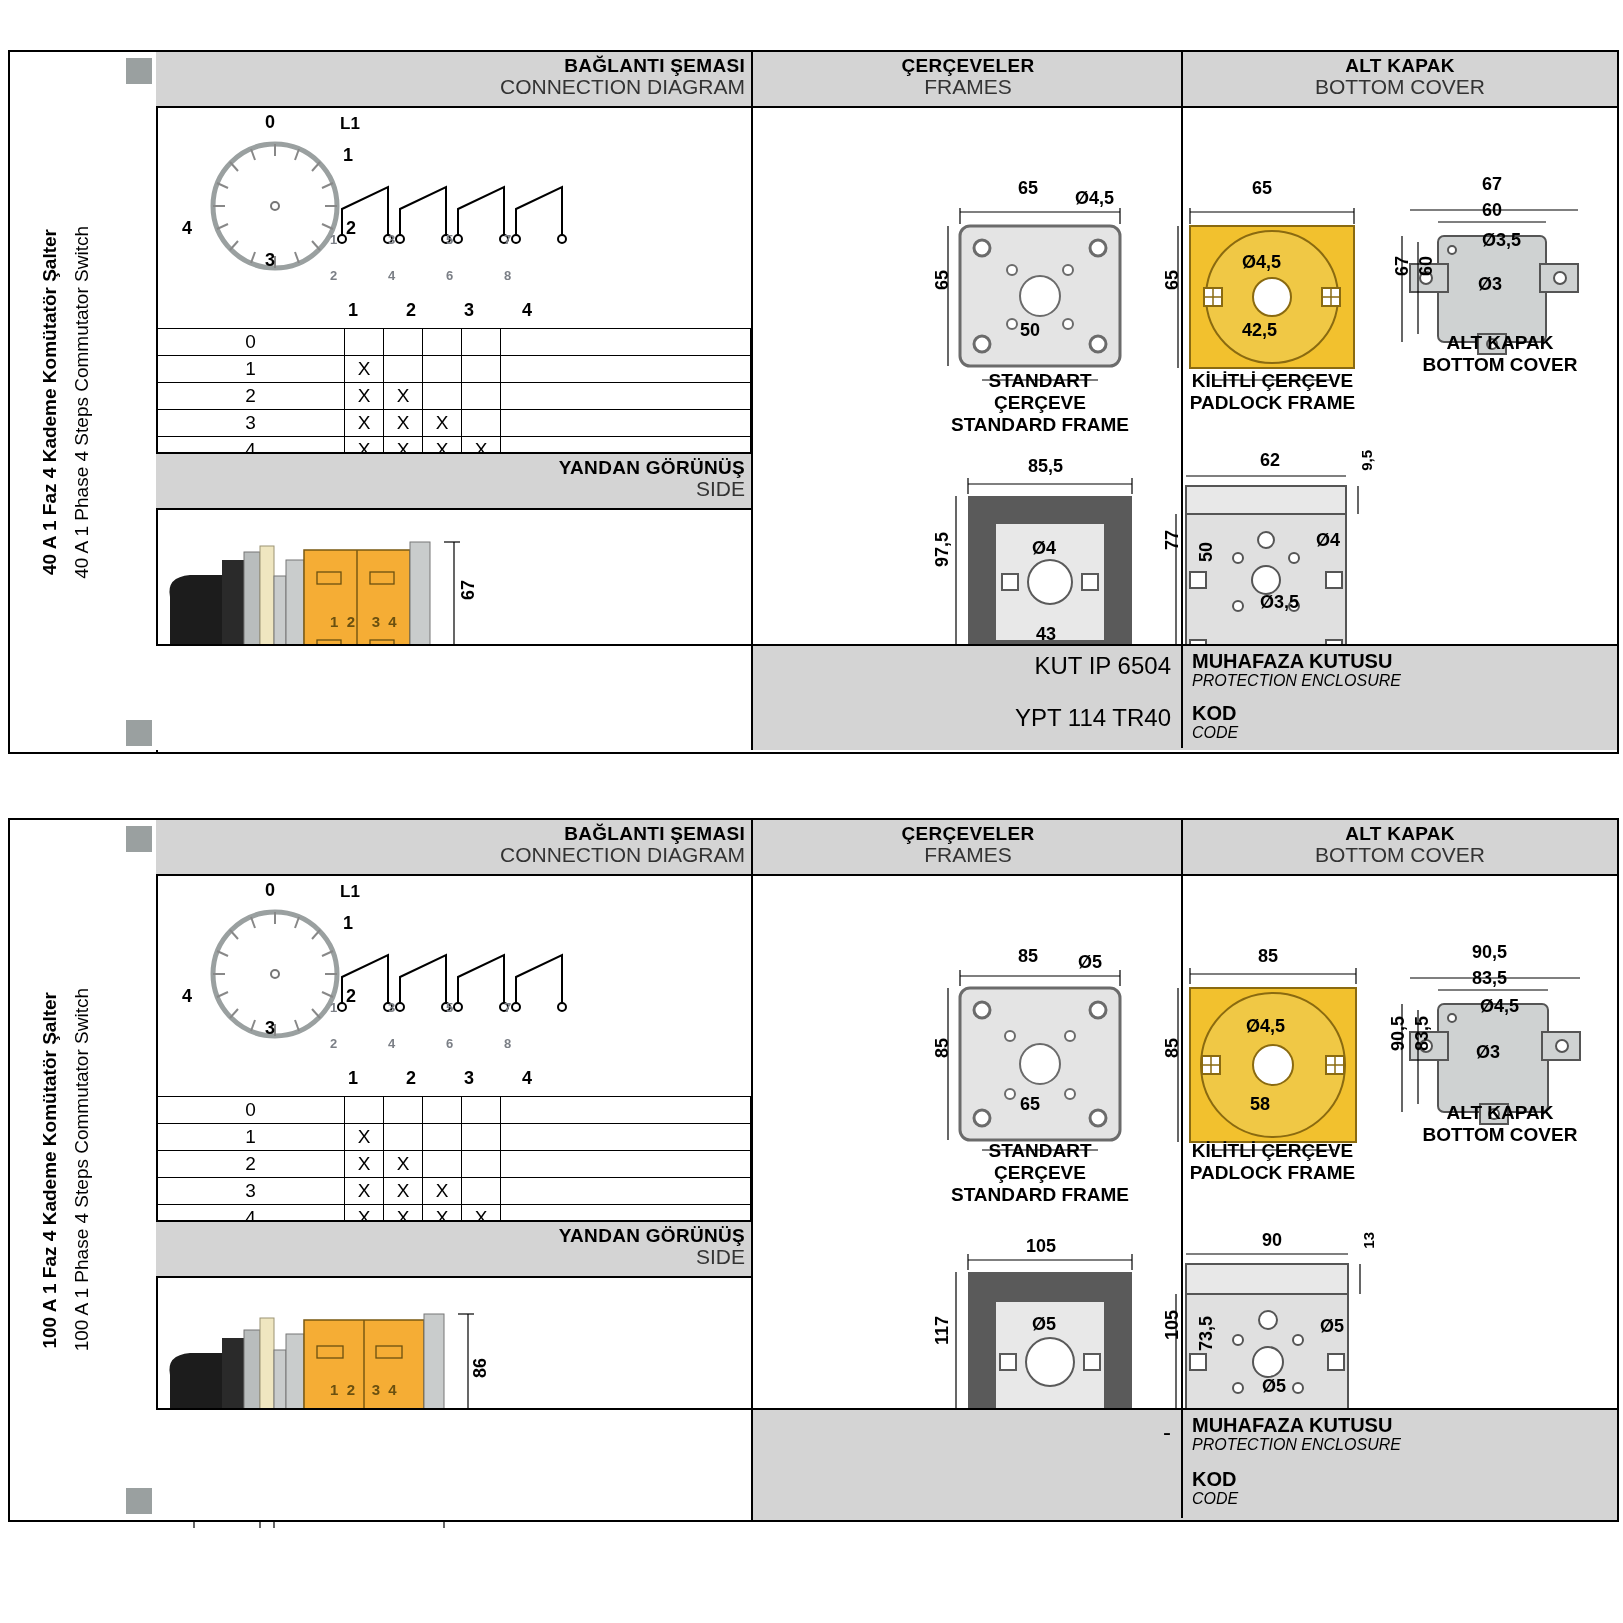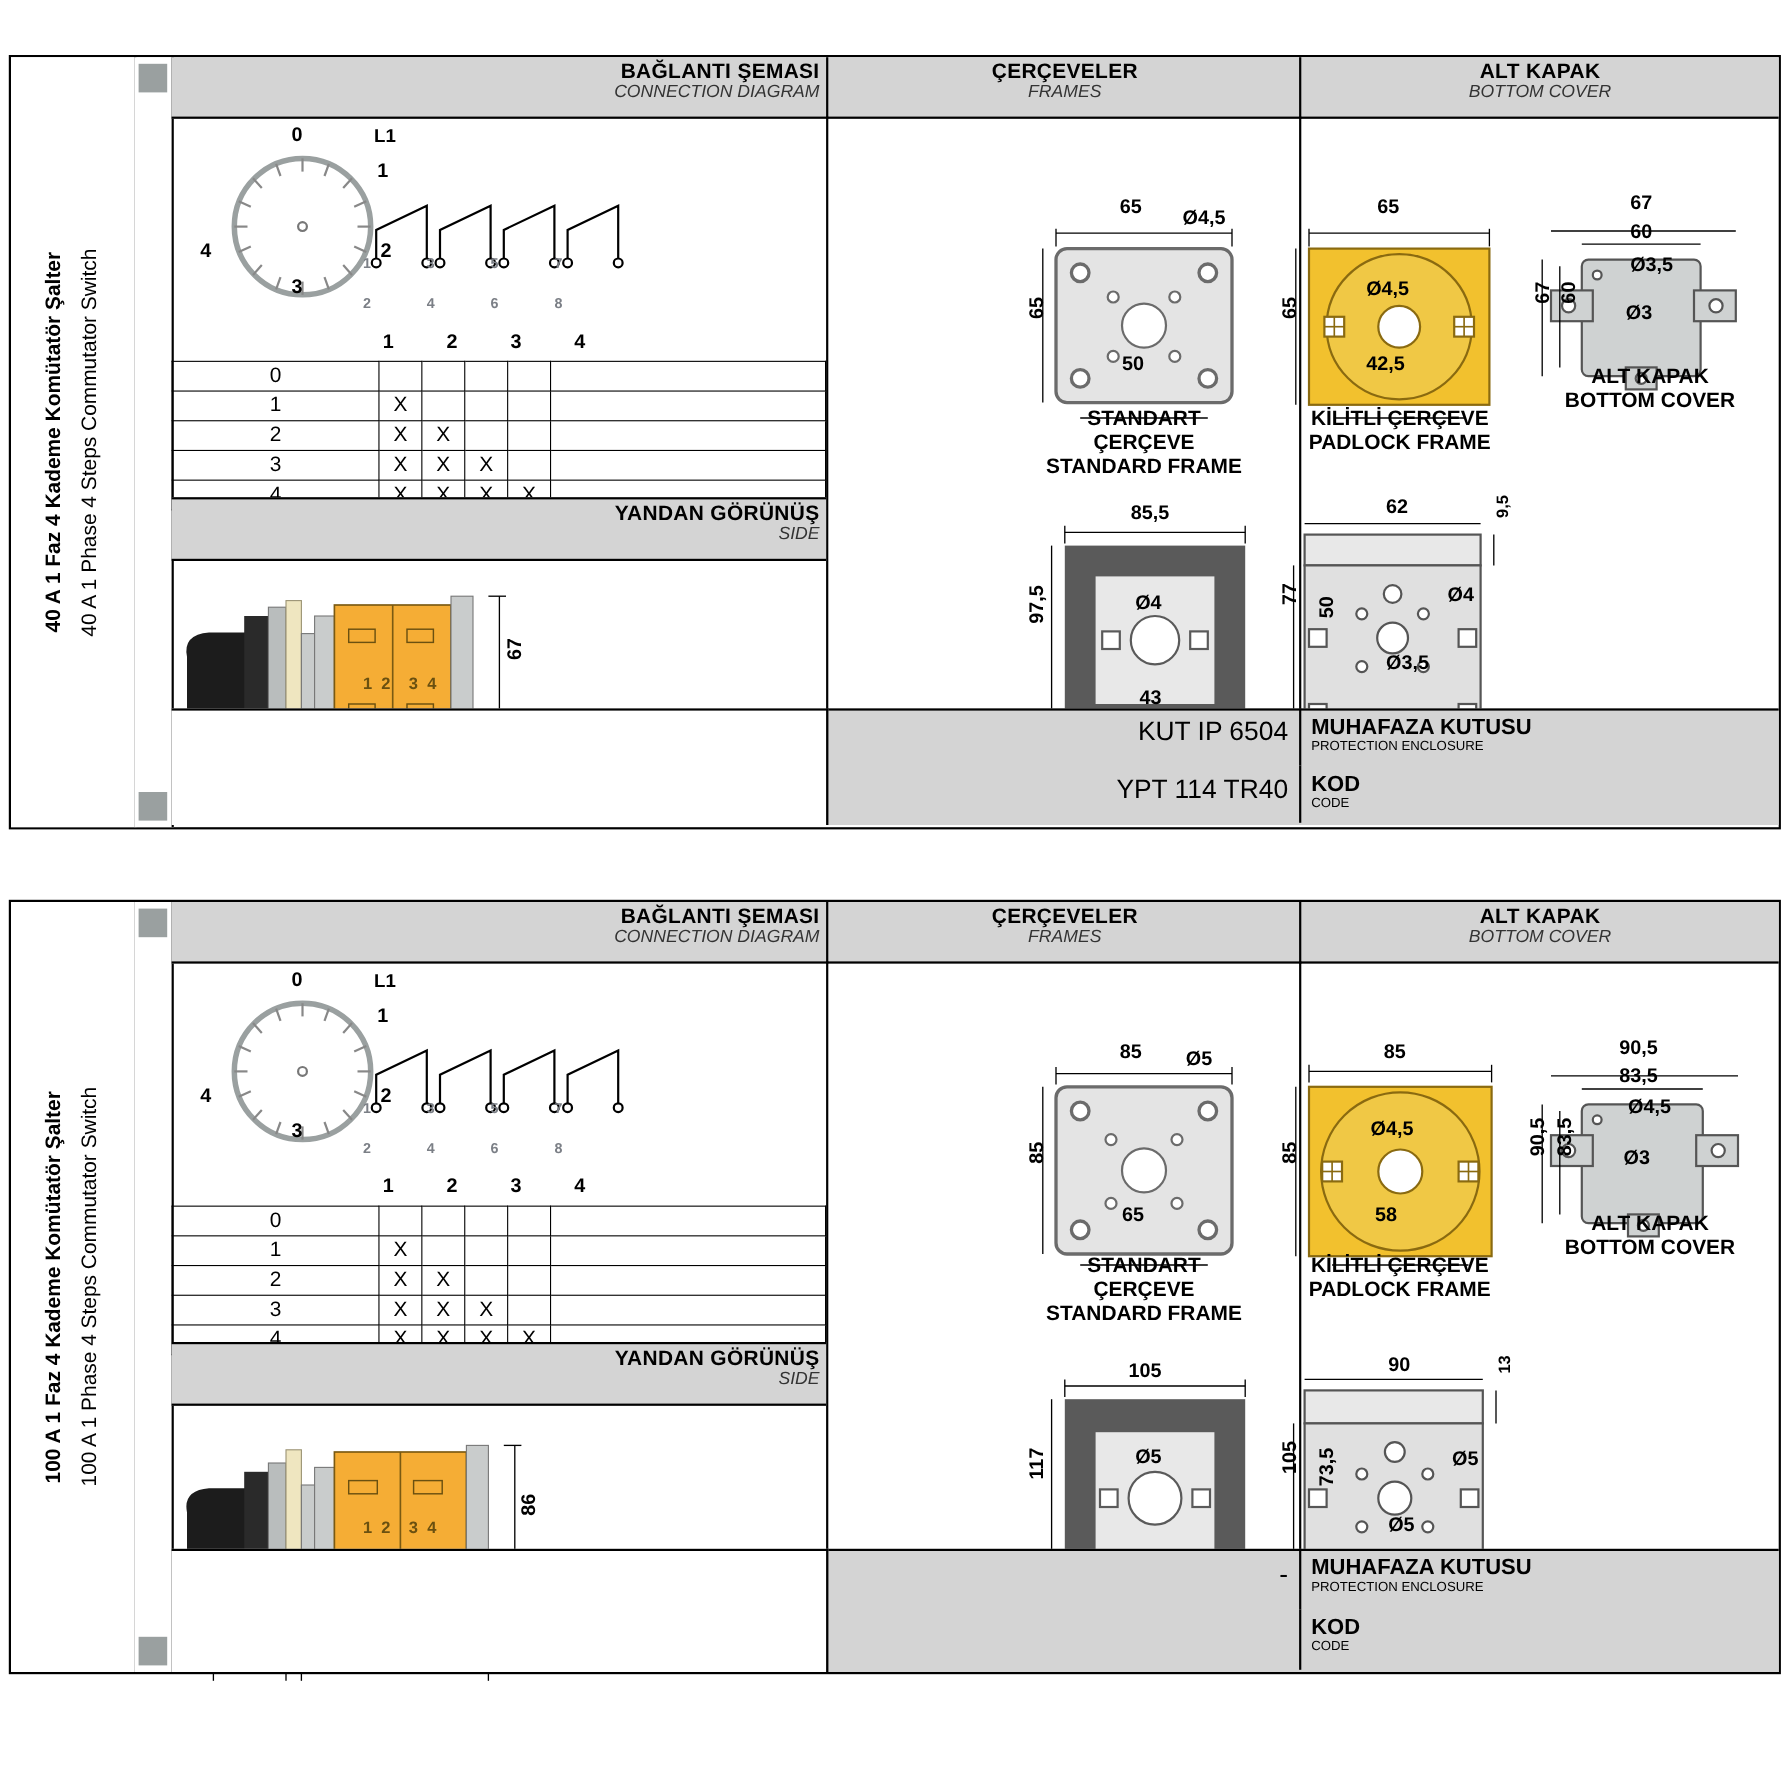--- a/index.html
+++ b/index.html
@@ -19,41 +19,41 @@
   
   .gcol{position:absolute;left:112px;top:0;width:34px;height:100%;border-right:2px solid #000;background:#fff;}
   .gblk{position:absolute;left:4px;width:26px;height:26px;background:#9aa0a0;}
   .gblk.t{top:6px;}
   .gblk.b{bottom:6px;}
 
   
   .hdr{position:absolute;height:54px;background:#d4d4d4;border-bottom:2px solid #000;}
   .hdr .ttl{position:absolute;right:6px;top:4px;text-align:right;line-height:1.05;}
   .ttl .tr{font-size:19px;font-weight:bold;letter-spacing:.3px;}
-  .ttl .en{font-size:16px;font-style:italic;color:#333;}
+  .ttl .en{font-size:21px;color:#333;}
   .ttl.ctr{left:0;right:0;text-align:center;}
 
   .colsep{position:absolute;width:2px;background:#000;}
 
   
   .tbl{position:absolute;border-collapse:collapse;}
   .tbl td{border:1px solid #000;font-size:19px;text-align:center;height:24px;}
 
   .lbl{position:absolute;font-size:19px;font-weight:bold;text-align:center;line-height:1.15;}
   .lbl .en{font-weight:bold;}
   .dim{position:absolute;font-size:18px;font-weight:bold;}
   .dimv{position:absolute;font-size:18px;font-weight:bold;writing-mode:vertical-rl;transform:rotate(180deg);}
   .small{font-size:15px;font-weight:bold;margin-top:36px;}
   .term{position:absolute;font-size:13px;font-weight:bold;color:#7b7f86;}
   .termb{position:absolute;font-size:17px;font-weight:bold;color:#000;}
 
   .footrow{position:absolute;background:#d4d4d4;border-top:2px solid #000;}
   .foot-l{position:absolute;background:#fff;}
   .fb{font-size:20px;font-weight:bold;}
-  .fi{font-size:12px;}
+  .fi{font-size:16px;font-style:italic;}
   .code{position:absolute;font-size:24px;text-align:right;}
 
   svg{position:absolute;left:0;top:0;overflow:visible;}
 </style>
 </head>
 <body>
 
 <div class="page">
 
 <div class="panel p1">

